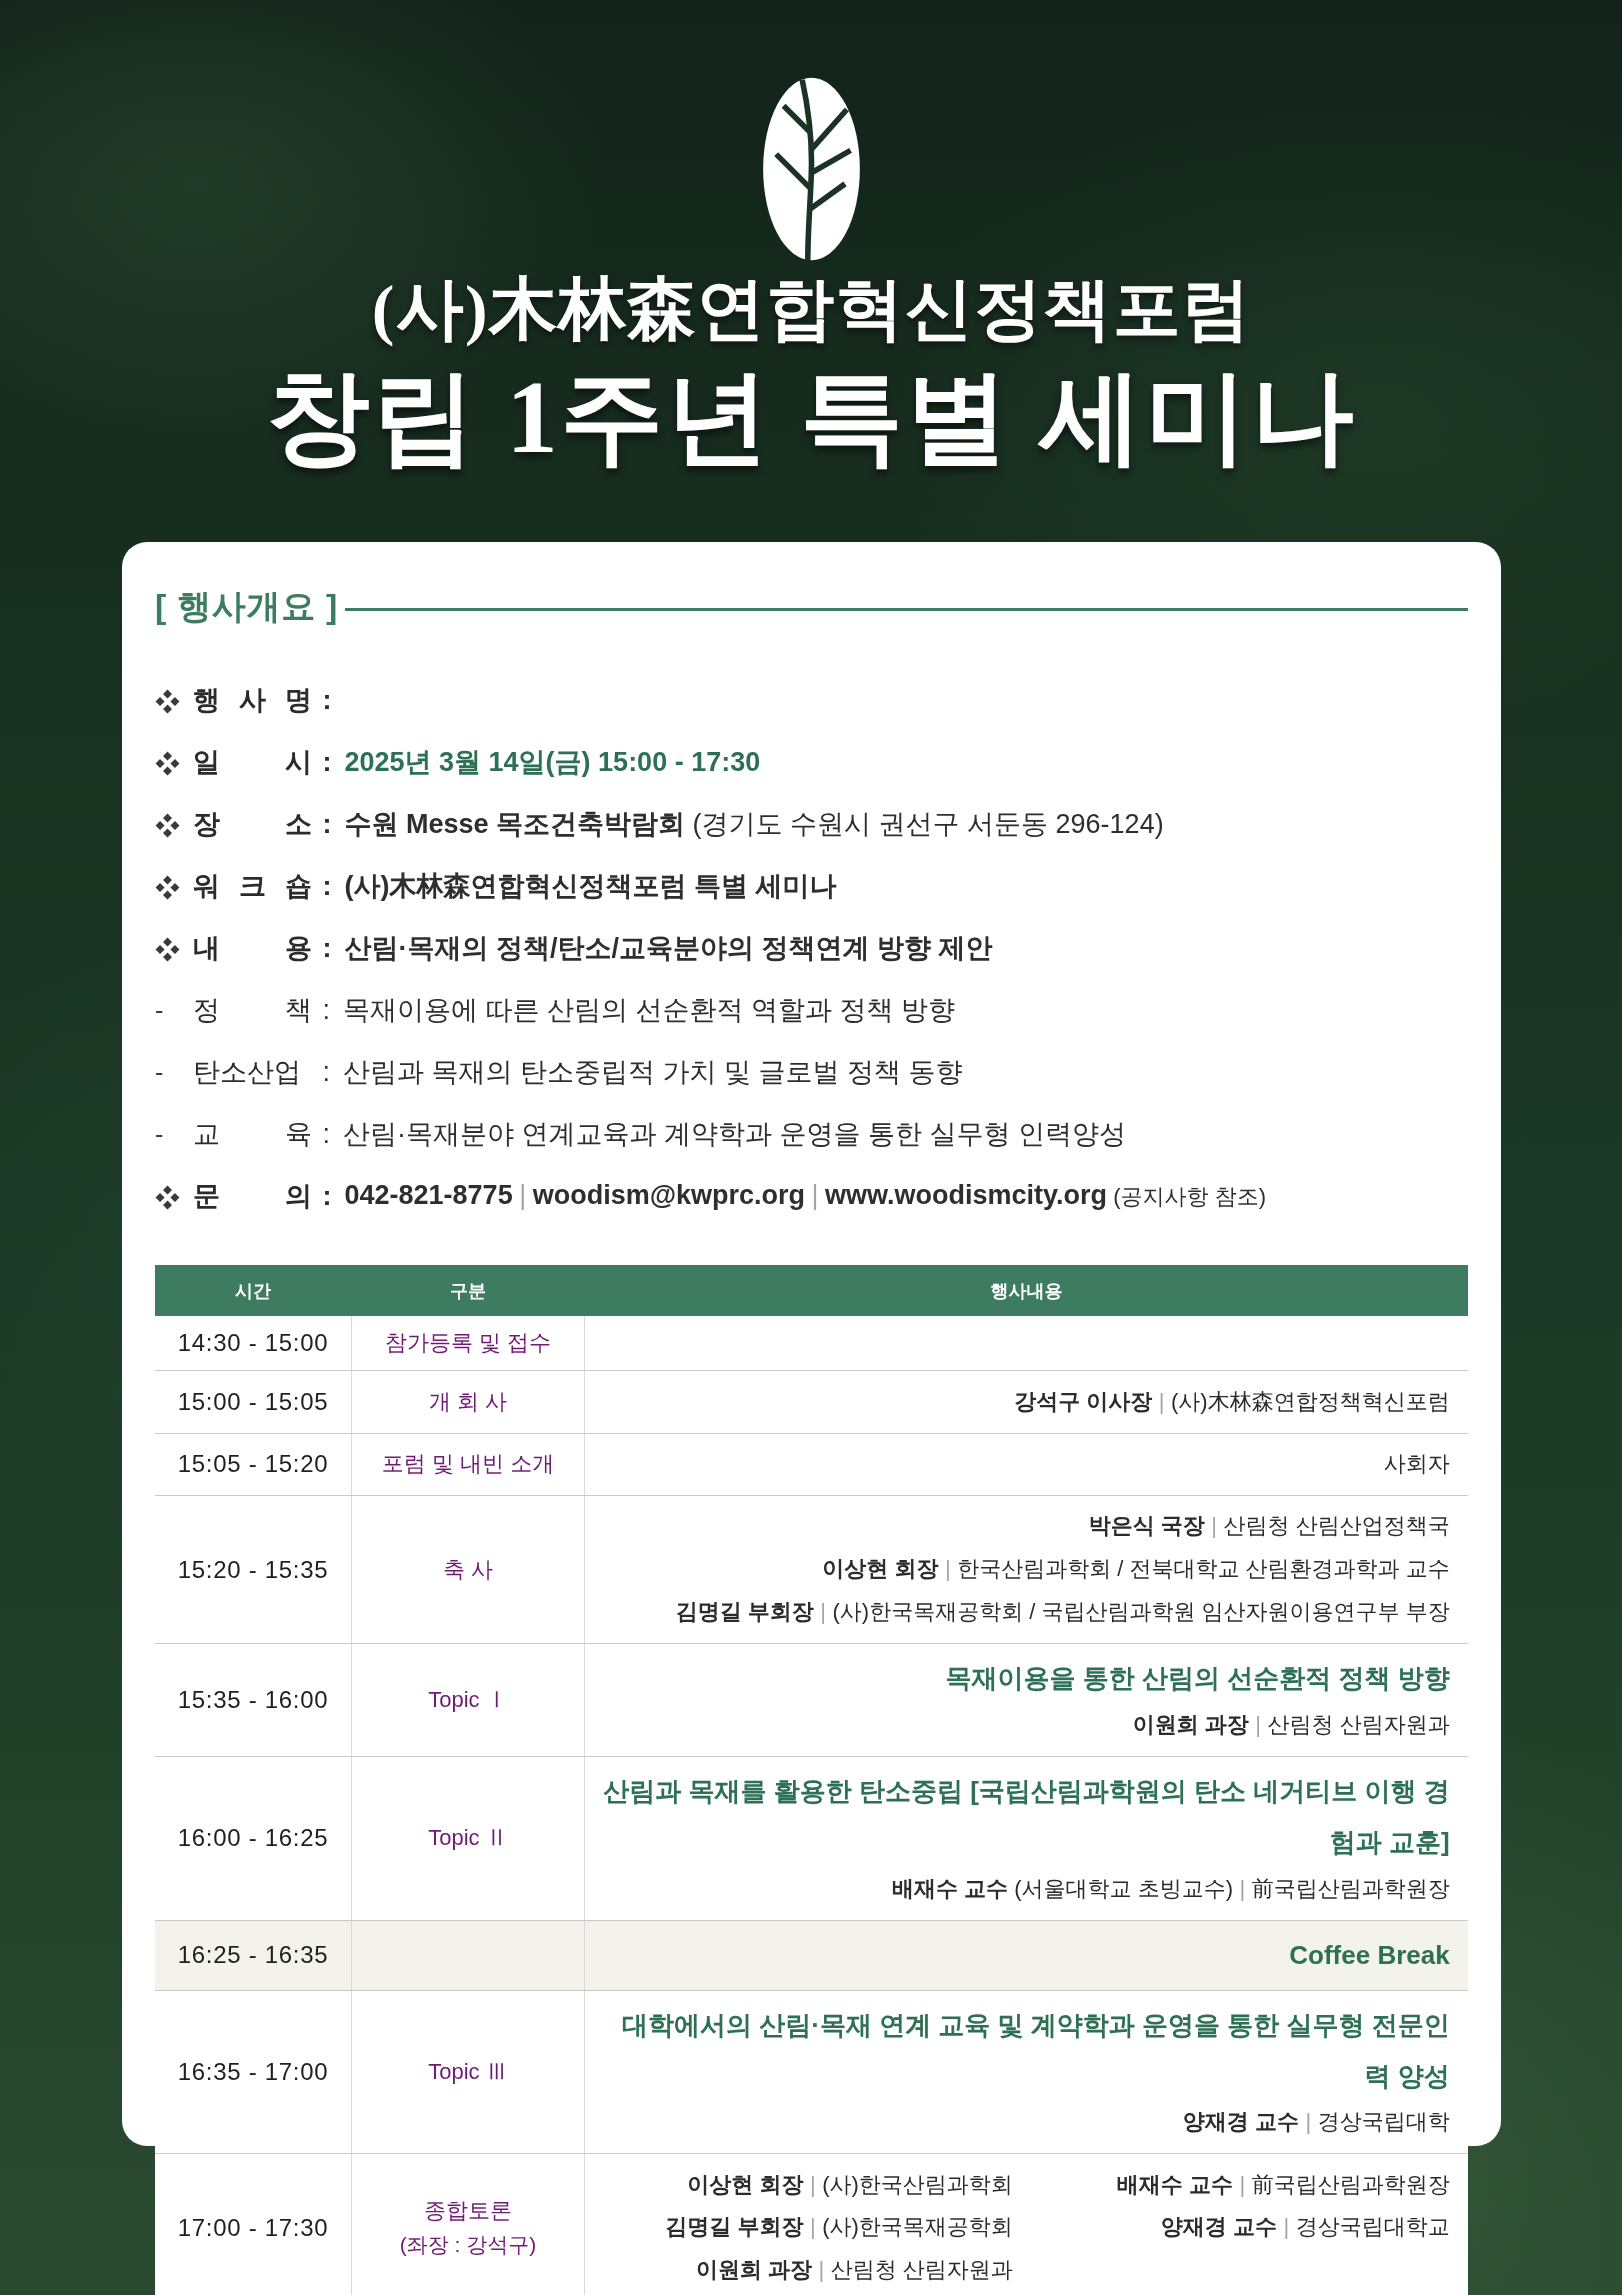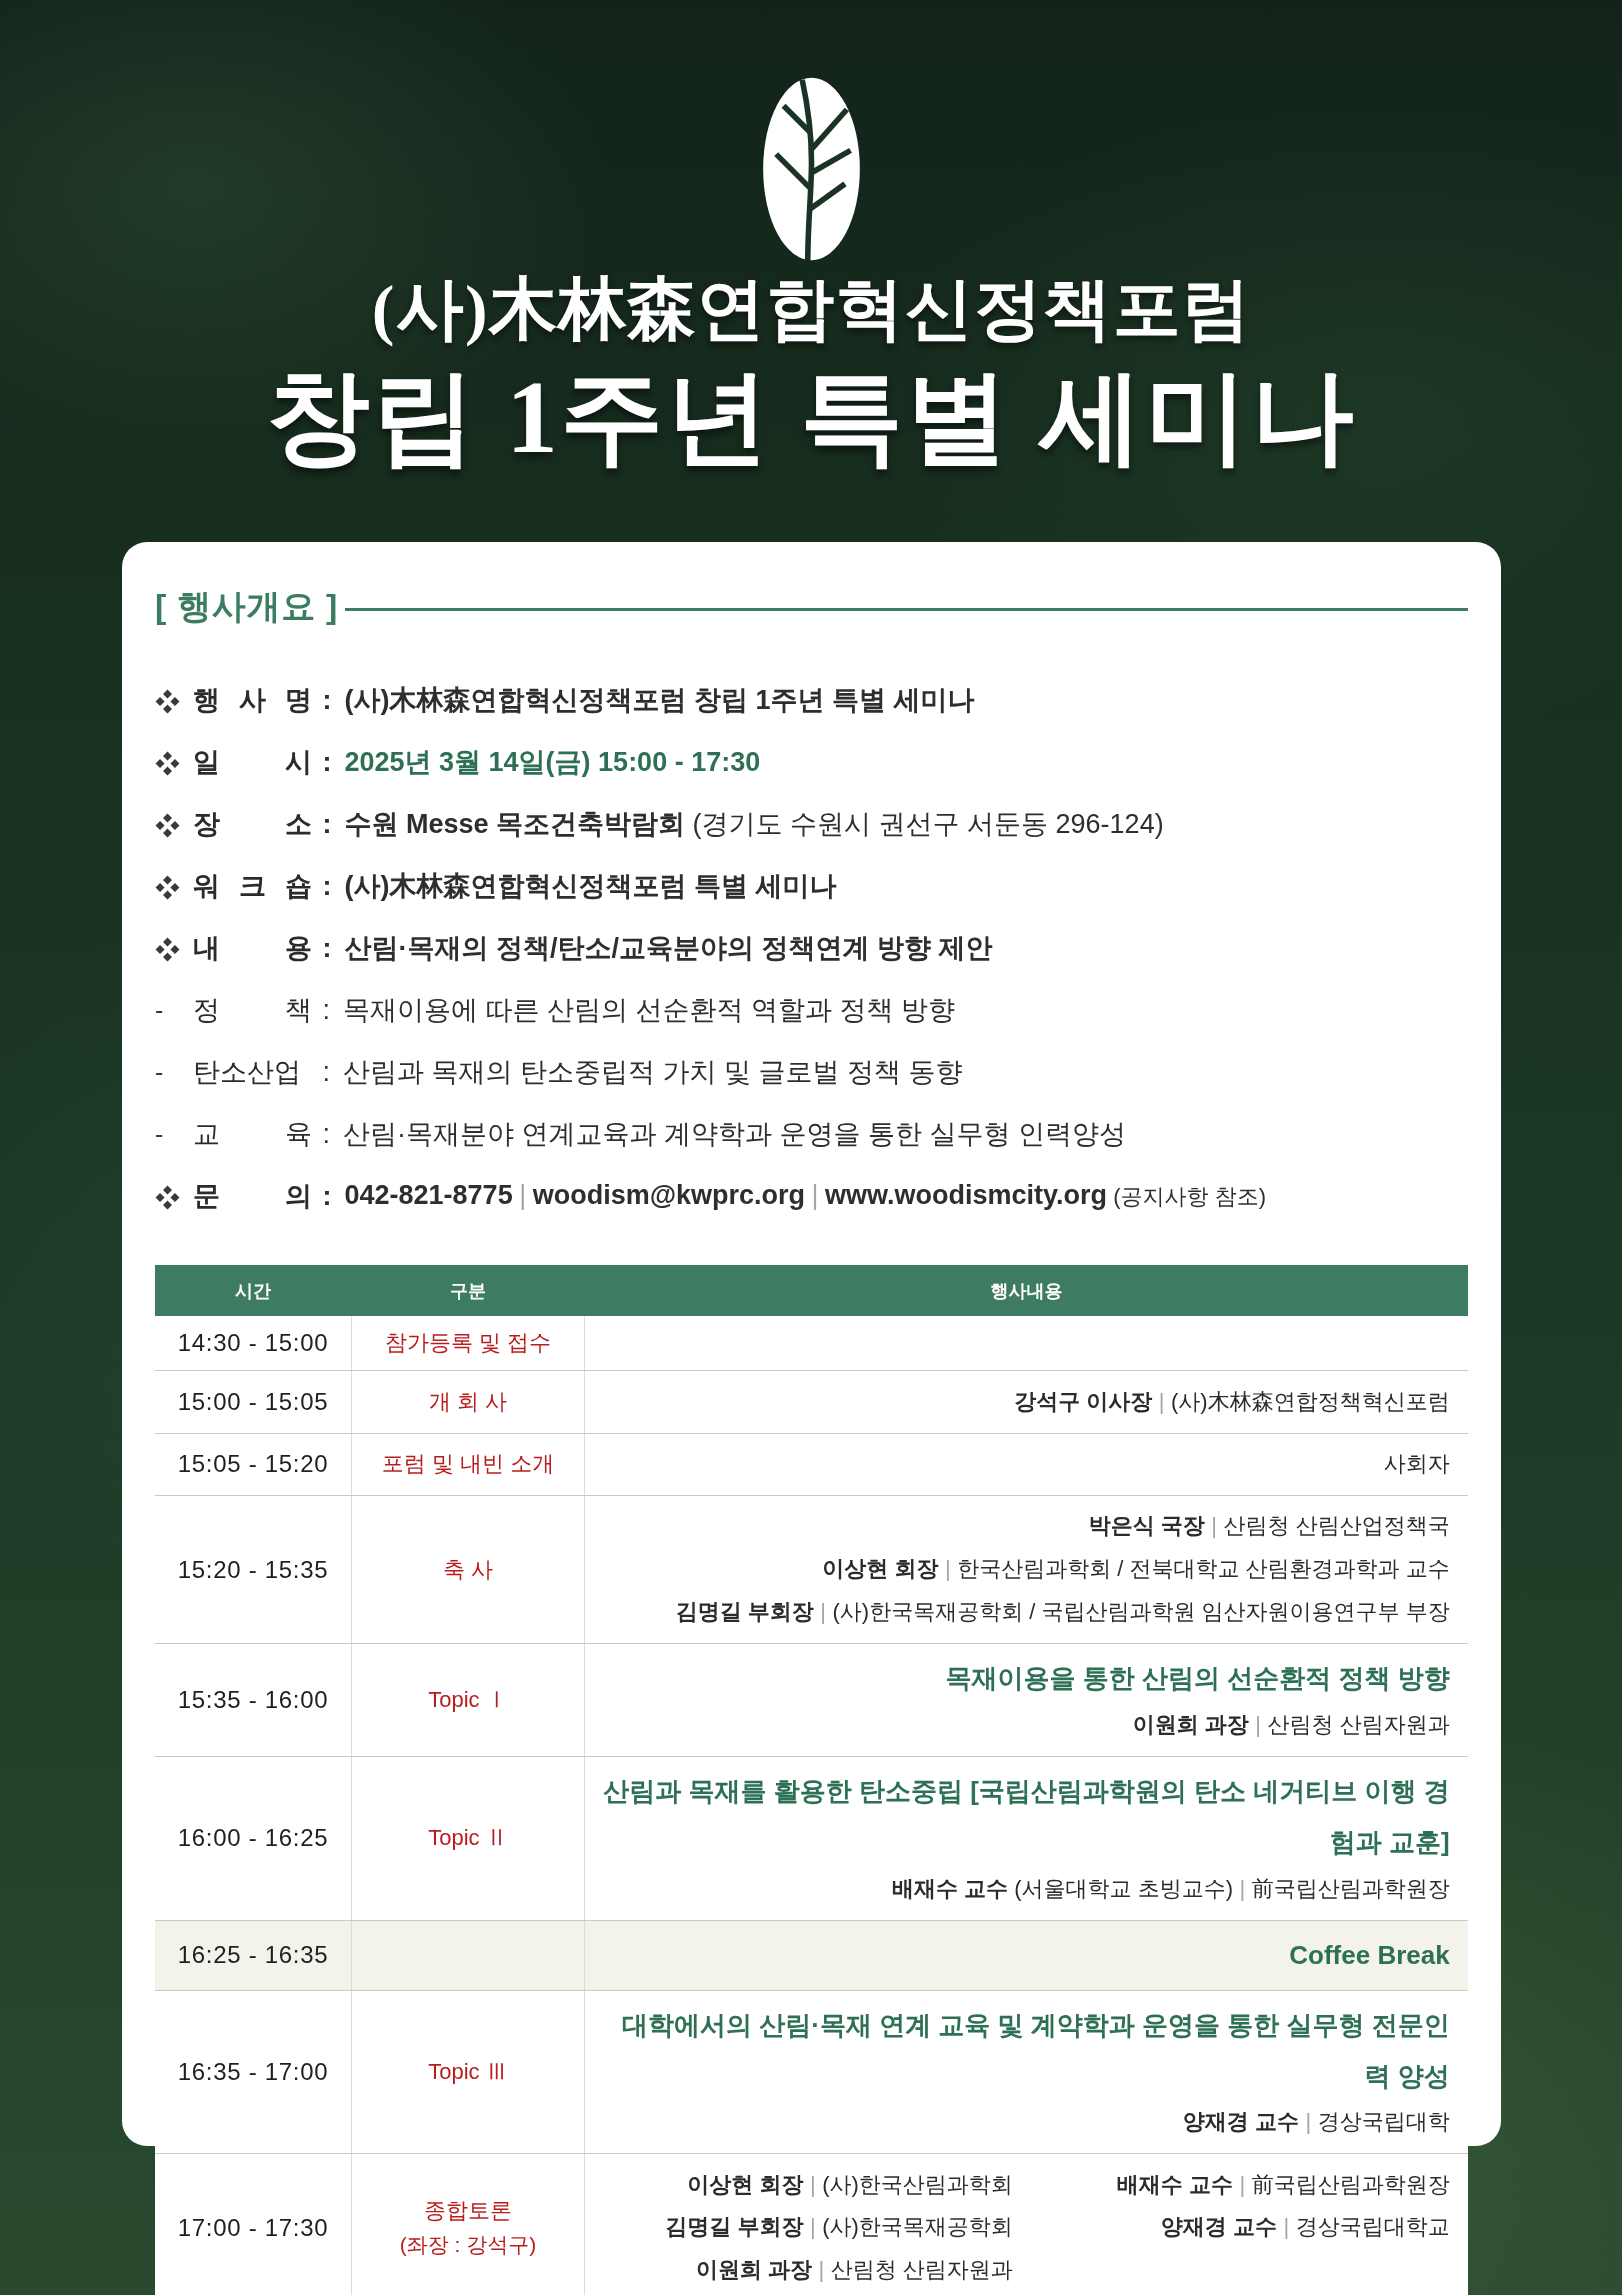--- a/index.html
+++ b/index.html
@@ -72,21 +72,21 @@
   }
   .s-row.shaded { background:#F3F3EB; }
   .s-row:last-child { border-bottom:1.3px solid #b3b3b3; }
   .s-time {
     display:flex; align-items:center; justify-content:center;
     font-size:24px; color:#1f1f1f; letter-spacing:0.7px;
   }
   .s-cat {
     display:flex; flex-direction:column; align-items:center; justify-content:center;
     gap:5.2px; border-left:0.7px solid #dadada; border-right:0.7px solid #dadada;
-    text-align:left; color:#b91c1c; padding:7.9px 5.2px;
+    text-align:left; color:#701a75; padding:7.9px 5.2px;
   }
   .s-cat div:nth-child(2) { font-size:21px; }
   .s-content { display:flex; flex-direction:column; justify-content:center; padding:9.2px 18.3px 9.2px 13px; }
   .s-line { text-align:right; line-height:1.95; color:#2b2b2b; }
   .s-line .g { font-size:26px; }
   .cols { display:grid; grid-template-columns:1fr 1fr; column-gap:22px; }
 
   
   .footer {
     display:flex; align-items:center; justify-content:center; gap:13px;
@@ -126,21 +126,20 @@
       <div class="ov-head">
         <span class="ov-title">[ 행사개요 ]</span>
         <span class="ov-rule"></span>
       </div>
 
       <div class="ov-list" id="overview-items">
           <div class="ov-item">
             <span class="marker">❖</span>
             <span class="label">행 사 명</span>
             <span class="colon">:</span>
-            <span class="value"><span class="b ">(사)木林森연합혁신정책포럼 창립 1주년 특별 세미나</span></span>
           </div>
           <div class="ov-item">
             <span class="marker">❖</span>
             <span class="label">일 시</span>
             <span class="colon">:</span>
             <span class="value"><span class="b g ">2025년 3월 14일(금) 15:00 - 17:30</span></span>
           </div>
           <div class="ov-item">
             <span class="marker">❖</span>
             <span class="label">장 소</span>

